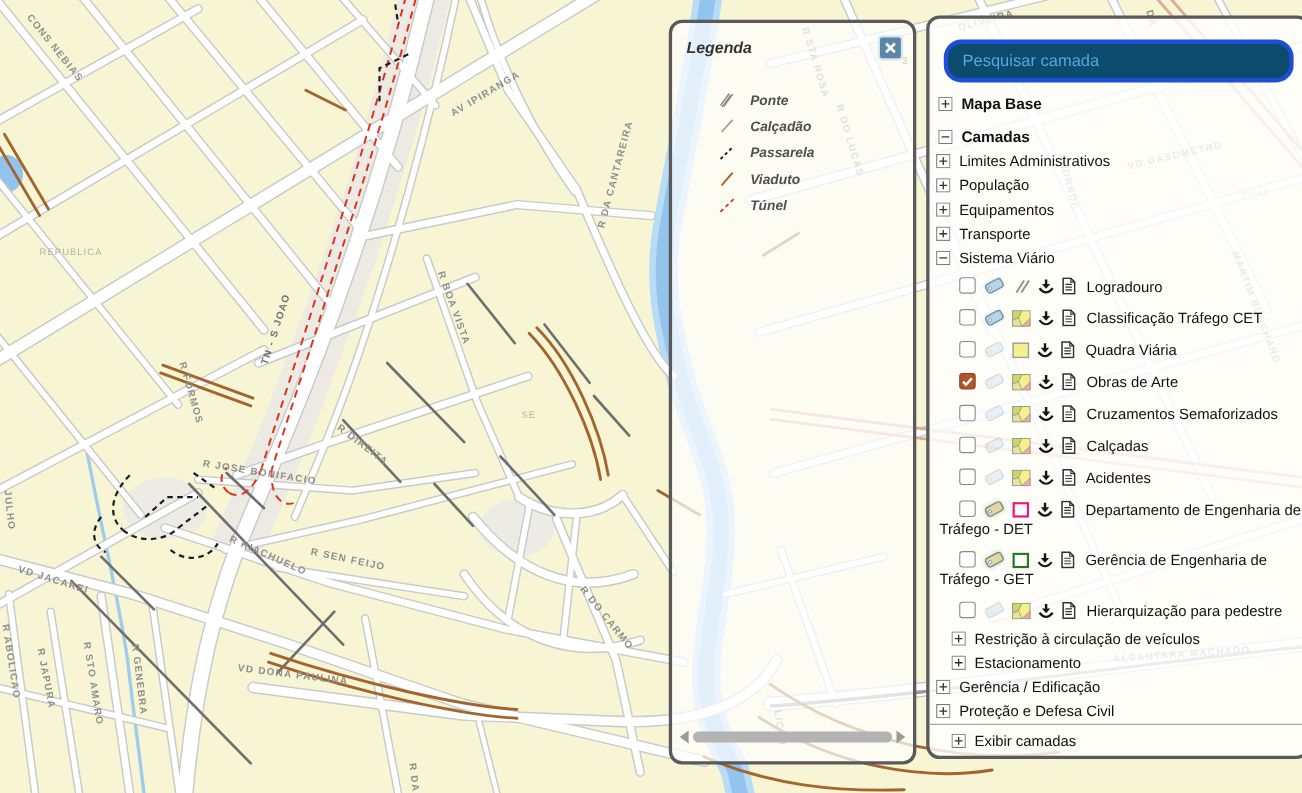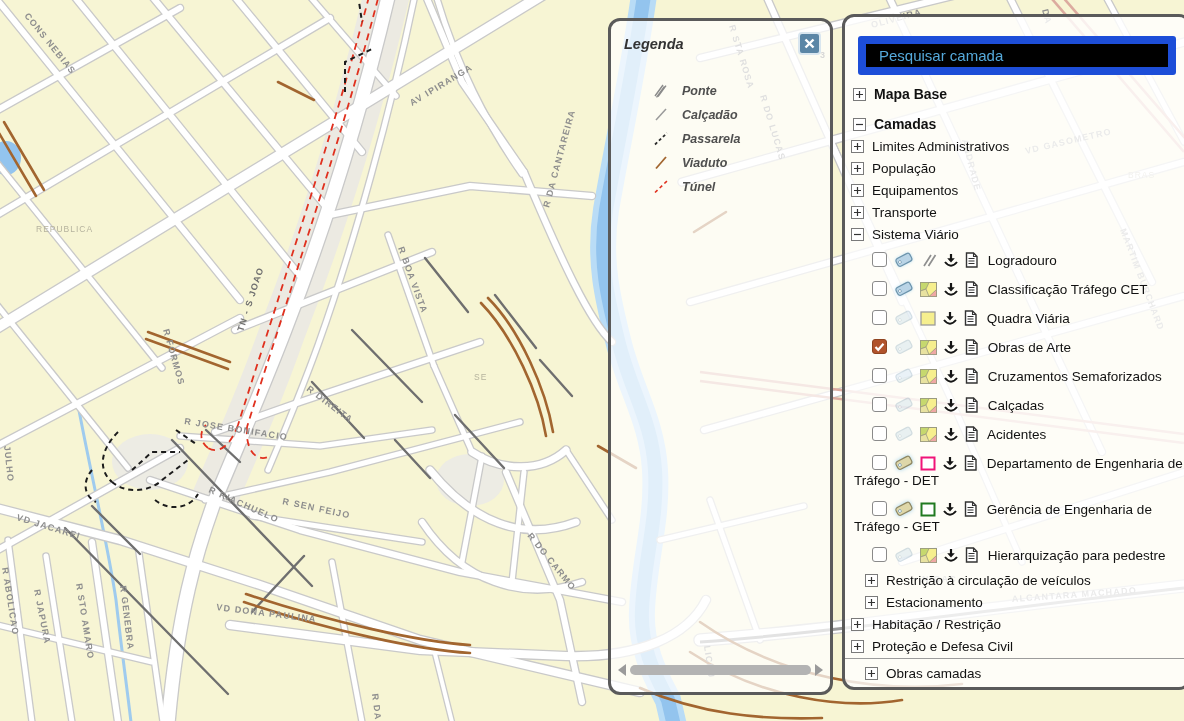--- a/index.html
+++ b/index.html
@@ -26,22 +26,22 @@
   .legend-item .lbl{font-size:12.5px;font-weight:bold;color:#4f4f4f;}
   .legend-scrollbar{position:absolute;left:7px;right:7px;bottom:15px;height:14px;
                     display:flex;align-items:center;gap:4px;}
   .sb-thumb{flex:1;height:10px;background:#b3b3b3;border-radius:6px;}
   .arr{width:0;height:0;border-top:6px solid transparent;border-bottom:6px solid transparent;}
   .arr.left{border-right:8px solid #9a9a9a;}
   .arr.right{border-left:8px solid #9a9a9a;}
 
   
   .search-wrap{margin:19px 12px 6px 13px;}
-  .search-wrap input{width:100%;height:39px;box-sizing:border-box;border:8px solid #1d4ed8;
-       border-radius:3px;padding:0 13px;font-size:15px;color:#3f9fd8;background:#000000;outline:none;
+  .search-wrap input{width:100%;height:39px;box-sizing:border-box;border:4px solid #1d4ed8;
+       border-radius:16px;padding:0 13px;font-size:15px;color:#3f9fd8;background:#0c4a6e;outline:none;
        font-family:"Liberation Sans",sans-serif;}
   .search-wrap input::placeholder{color:#55a9da;opacity:1;}
   #tree{height:578px;overflow:hidden;padding:2px 0 0 6px;color:#111;font-size:13.5px;}
   .group{display:flex;align-items:center;gap:8px;height:22px;cursor:pointer;}
   .group.lvl0{font-weight:bold;font-size:14px;margin-left:2px;}
   .group.gap{margin-top:8px;}
   .group.lvl1{margin-left:0;}
   .group.lvl2{padding-left:14px;}
   .layer-row{margin:0;padding:5.5px 4px 5.5px 3px;text-indent:18px;line-height:17px;}
   .layer-row .ic{display:inline-block;vertical-align:-3px;margin-right:6px;}
@@ -608,21 +608,21 @@
           </span>
       <span>Estacionamento</span>
         </div>
         <div class="group lvl1">
           <span style="display:inline-flex;">
             <svg width="13" height="13" viewBox="0 0 13 13">
   <rect x="0.5" y="0.5" width="12" height="12" fill="#fff" stroke="#7a7a7a"></rect>
   <path d="M3 6.5 h7 M6.5 3 v7" stroke="#333" stroke-width="1.2"></path>
             </svg>
           </span>
-      <span>Habitação / Restrição</span>
+      <span>Gerência / Edificação</span>
         </div>
         <div class="group lvl1">
           <span style="display:inline-flex;">
             <svg width="13" height="13" viewBox="0 0 13 13">
   <rect x="0.5" y="0.5" width="12" height="12" fill="#fff" stroke="#7a7a7a"></rect>
   <path d="M3 6.5 h7 M6.5 3 v7" stroke="#333" stroke-width="1.2"></path>
             </svg>
           </span>
       <span>Proteção e Defesa Civil</span>
         </div>
@@ -630,16 +630,16 @@
       <span>Infraestrutura Urbana</span>
         </div>
       </div>
     <div class="panel-footer">
       <span style="display:inline-flex;">
         <svg width="13" height="13" viewBox="0 0 13 13">
           <rect x="0.5" y="0.5" width="12" height="12" fill="#fff" stroke="#7a7a7a"></rect>
           <path d="M3 6.5 h7 M6.5 3 v7" stroke="#333" stroke-width="1.2"></path>
         </svg>
       </span>
-      <span>Obras camadas</span>
+      <span>Exibir camadas</span>
     </div>
   </div>
 </div>
 
 </body></html>

